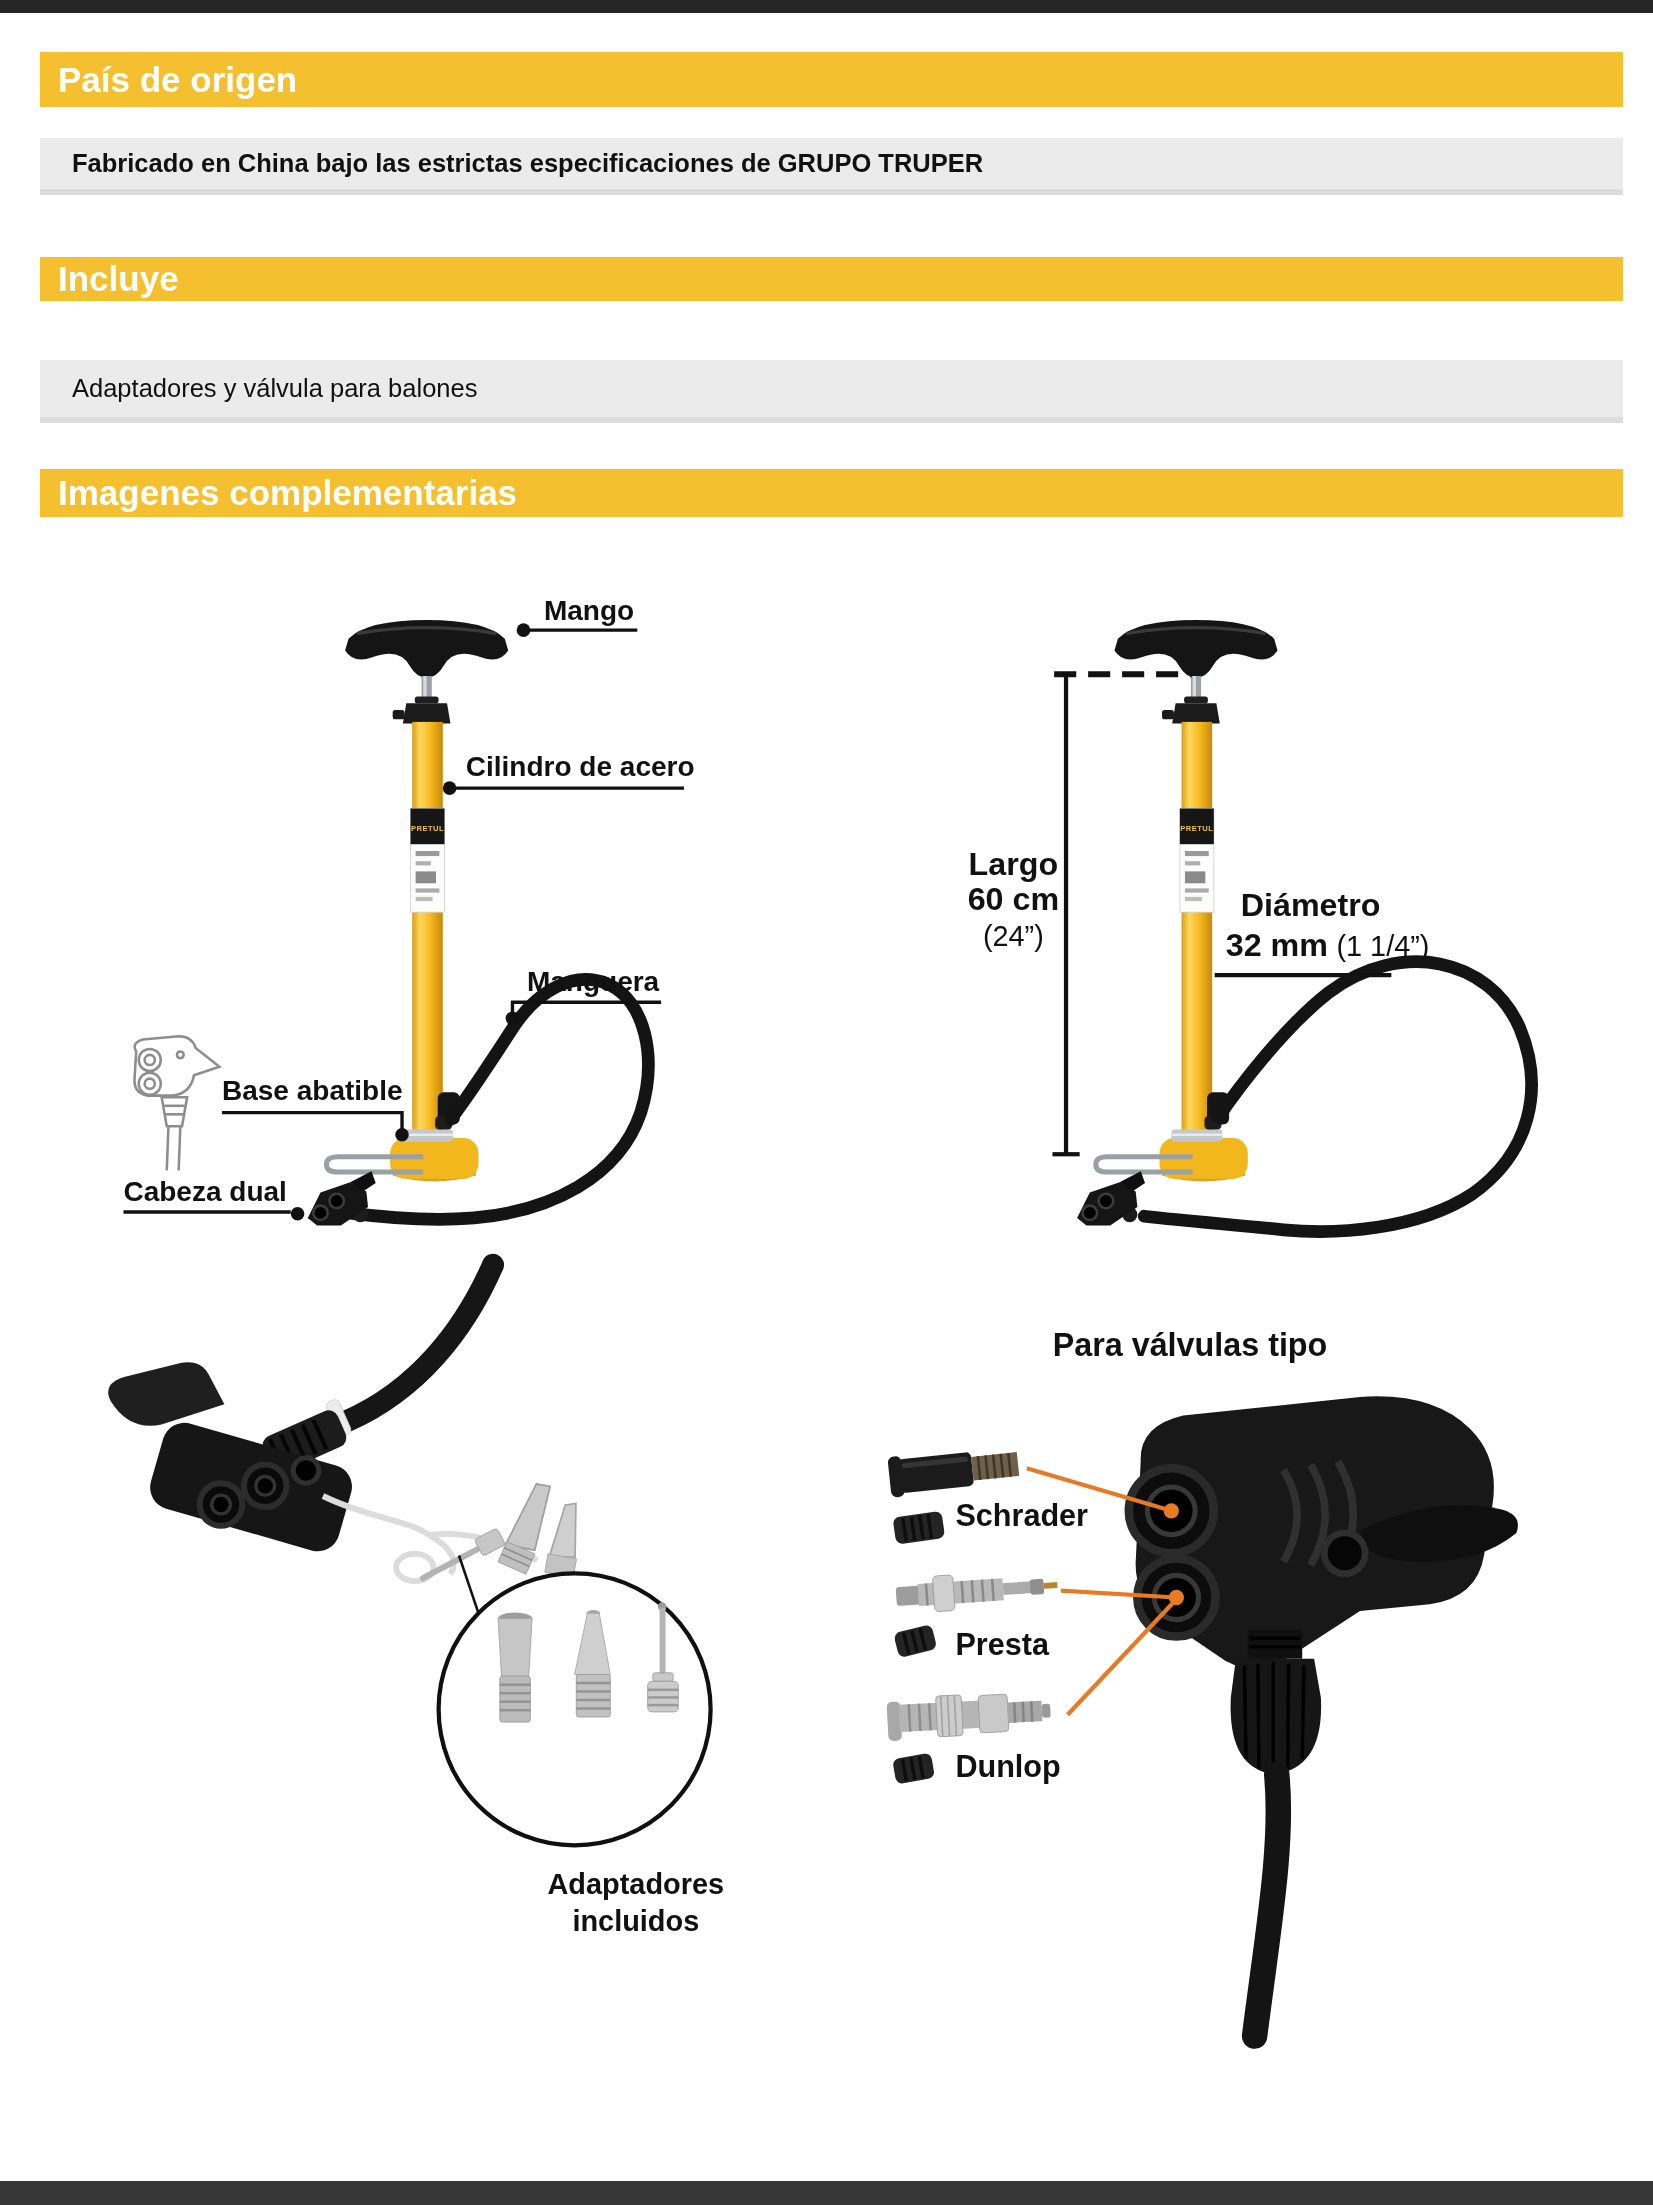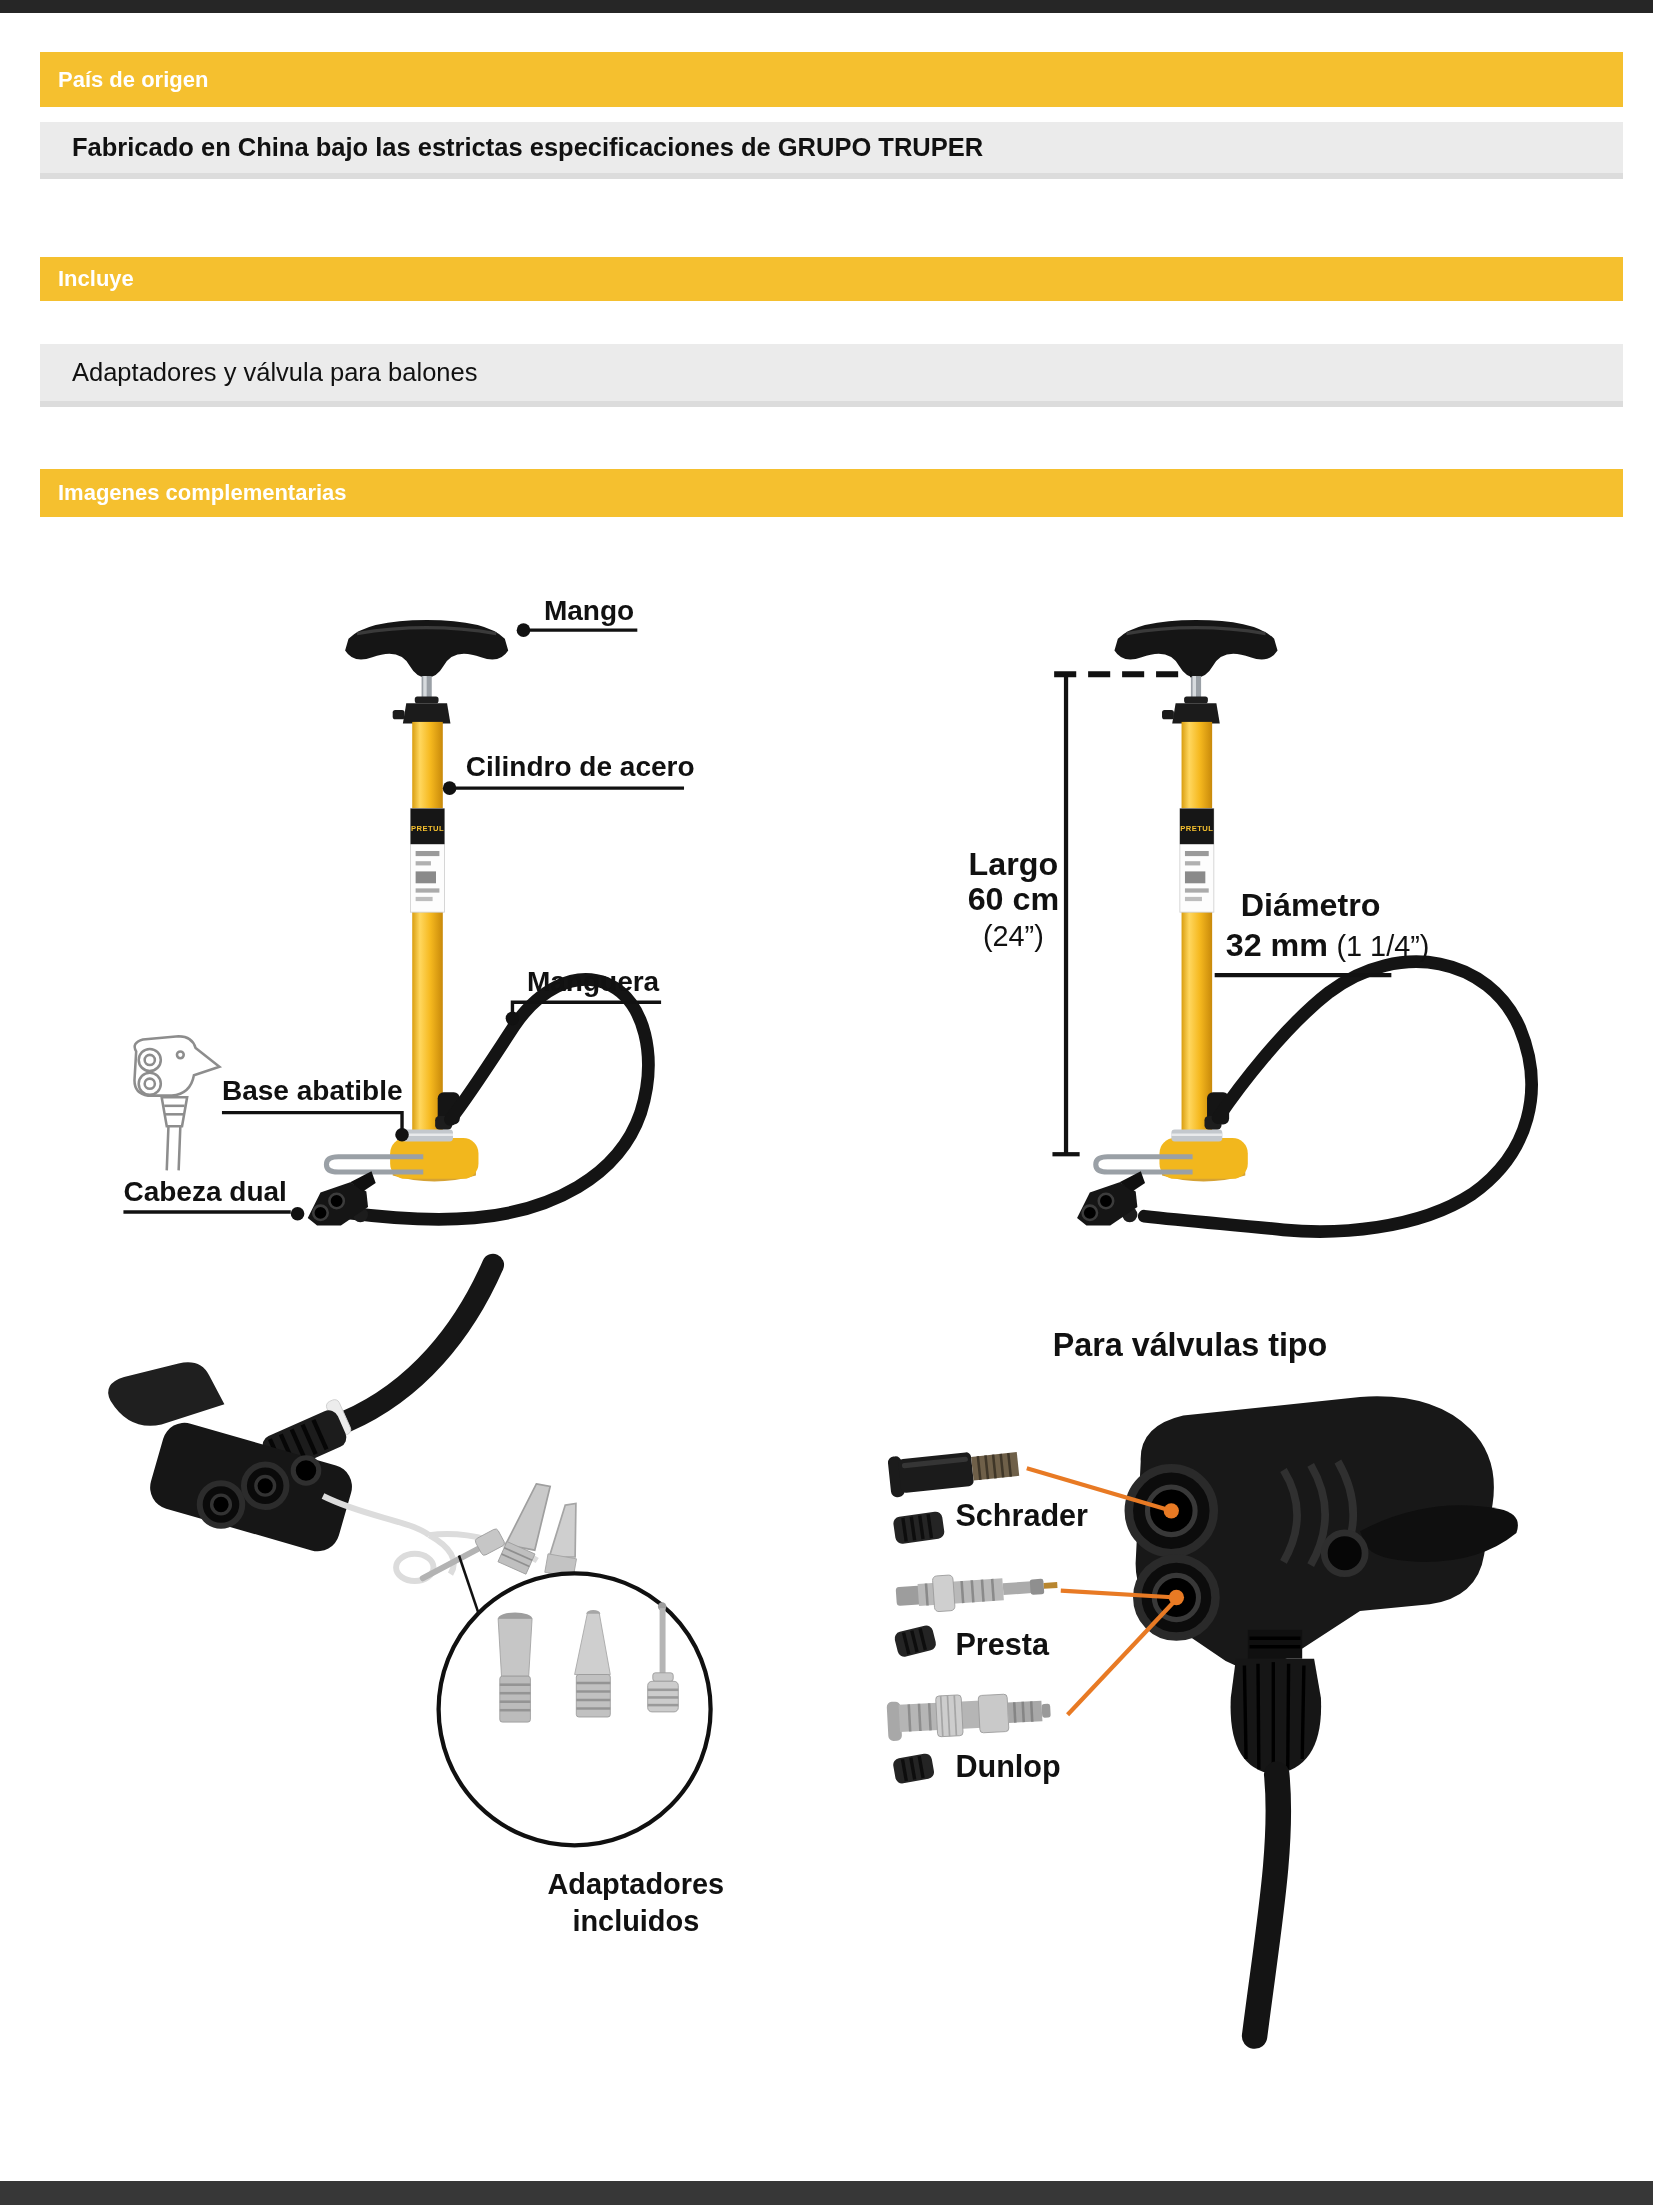--- a/index.html
+++ b/index.html
@@ -6,28 +6,28 @@
     --accent-yellow:#F5C02F; --bar-gray:#EBEBEB; --bar-gray-edge:#DCDCDC;
     --top-bar:#262626; --bottom-bar:#373737; --leader-orange:#E87A24;
     --pump-yellow:#F2B71D; --ink:#111111;
   }
   html,body{margin:0;padding:0;background:#fff;}
   #page{position:relative;width:1654px;height:2205px;background:#ffffff;
         font-family:"Liberation Sans",sans-serif;overflow:hidden;}
   .topbar{position:absolute;left:0;top:0;width:1654px;height:12.7px;background:var(--top-bar);}
   .bottombar{position:absolute;left:0;top:2181px;width:1654px;height:25px;background:var(--bottom-bar);}
   .hdr{position:absolute;left:40px;width:1583px;background:var(--accent-yellow);
-       color:#ffffff;font-weight:bold;font-size:22px;display:flex;align-items:center;
+       color:#ffffff;font-weight:bold;font-size:35px;display:flex;align-items:center;
        padding-left:18px;box-sizing:border-box;text-align:center;}
   .hdr1{top:52px;height:55px}
   .hdr2{top:257px;height:44px}
   .hdr3{top:469px;height:48px}
   .cbar{position:absolute;left:40px;width:1583px;background:var(--bar-gray);
         border-bottom:6px solid var(--bar-gray-edge);color:var(--ink);font-size:25.5px;
-        display:flex;align-items:center;padding-left:32px;box-sizing:border-box;}
+        display:flex;align-items:center;padding-left:32px;box-sizing:border-box;margin-top:16px;}
   .cbar1{top:122px;height:57px;font-weight:bold}
   .cbar2{top:344px;height:63px}
   svg.fig{position:absolute;overflow:visible;}
   #fig-left-pump{left:51px;top:586px;}
   #fig-right-pump{left:935px;top:586px;}
   #fig-adapters{left:51px;top:1275px;}
   #fig-valves{left:884px;top:1317px;}
   text{font-family:"Liberation Sans",sans-serif;fill:var(--ink);}
   .lbl{font-weight:bold;font-size:33px;}
   .dim-b{font-weight:bold;font-size:38px;}

